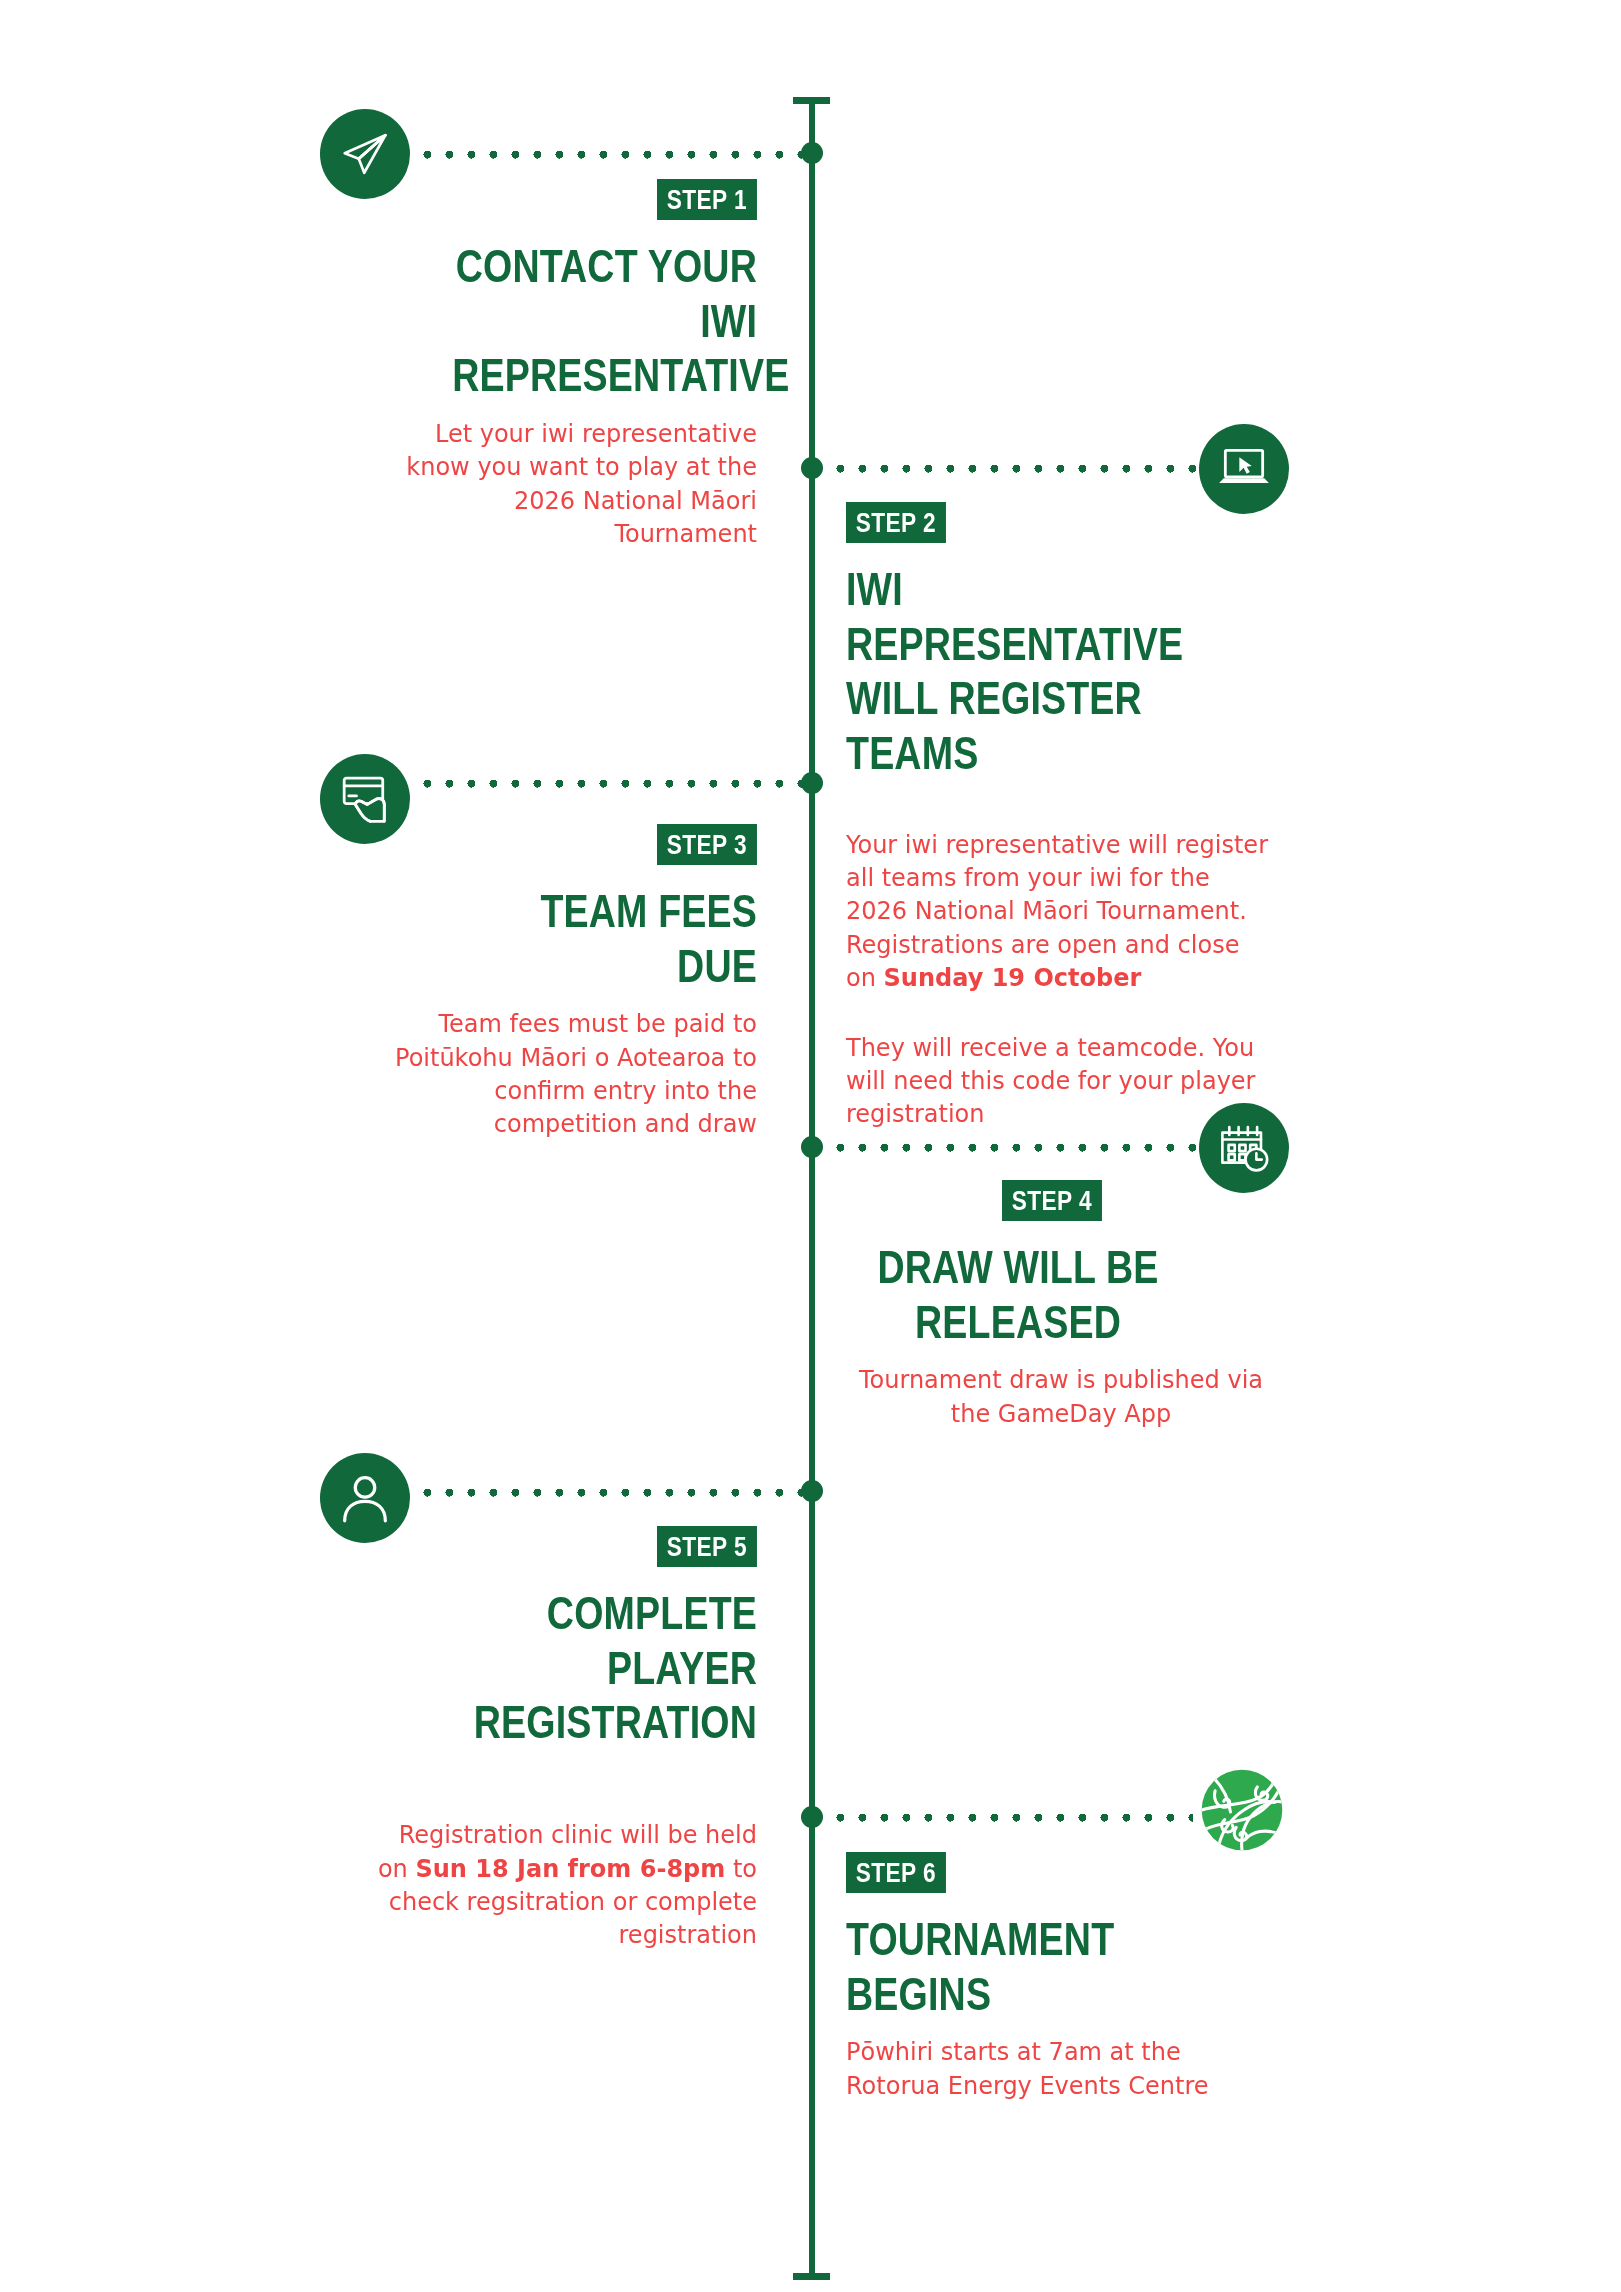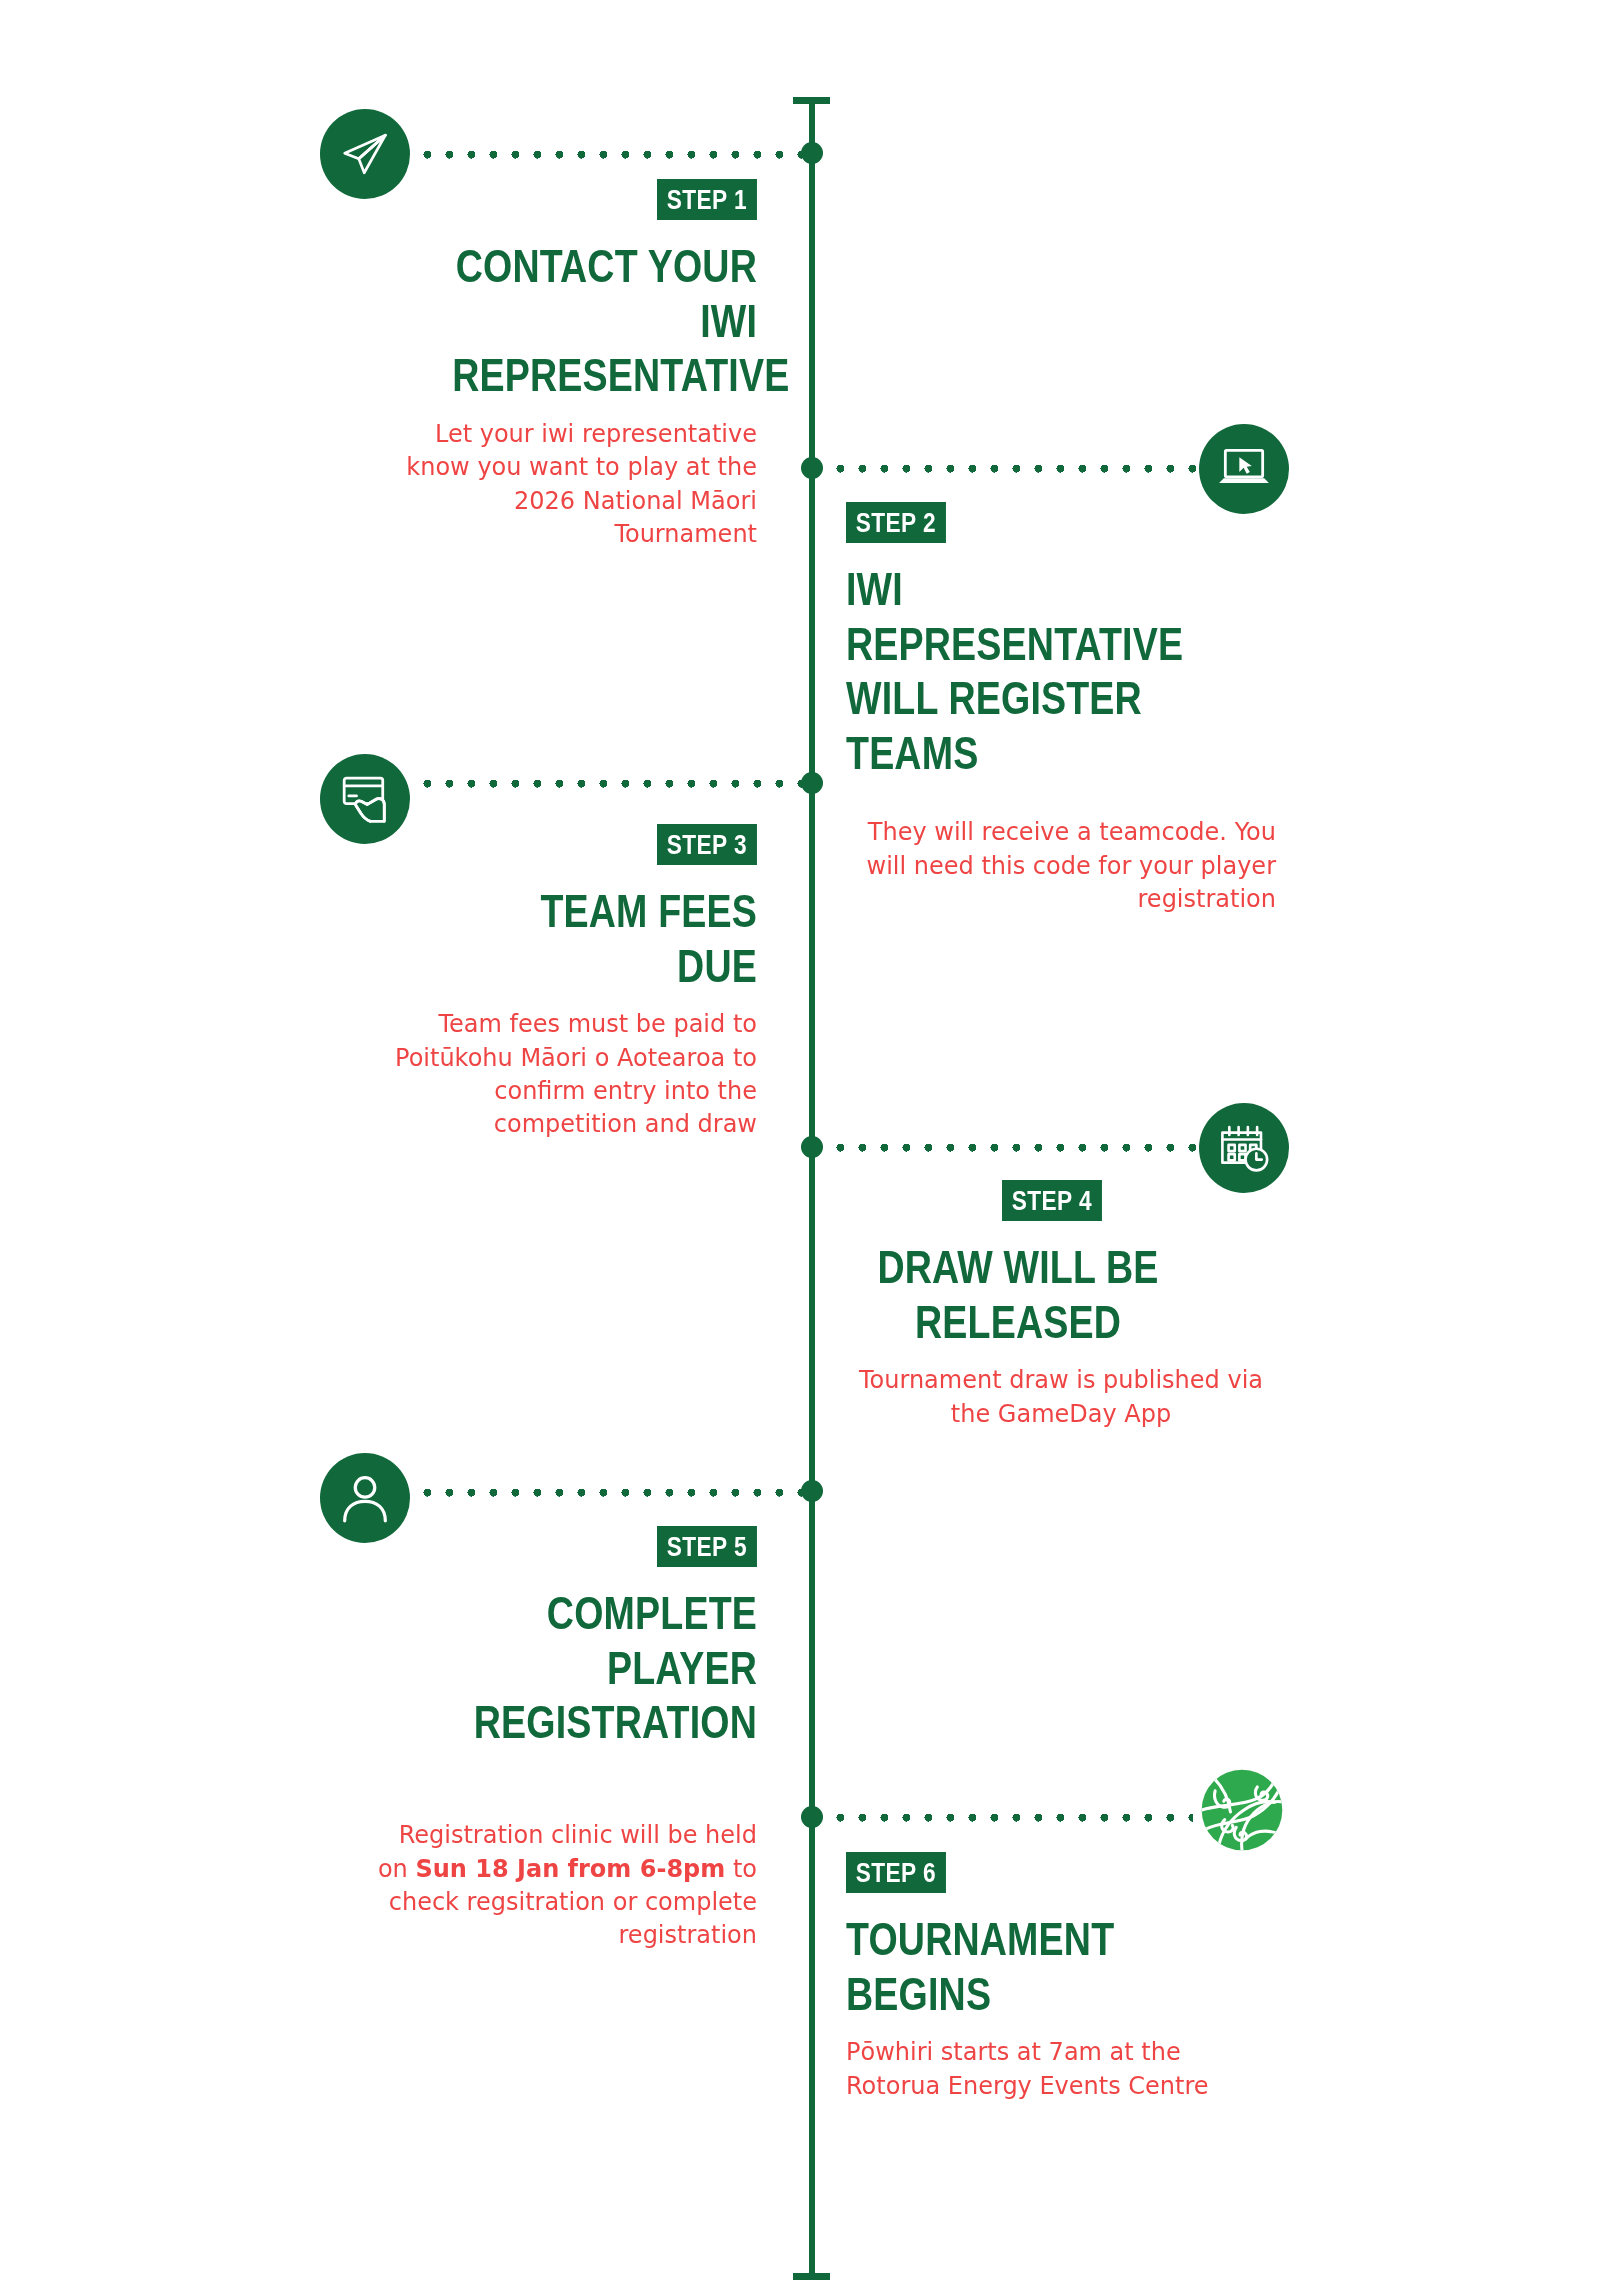--- a/index.html
+++ b/index.html
@@ -122,21 +122,21 @@
 
   
   .body {
     color: #ef4444;
     font-family: "DejaVu Sans", sans-serif;
     font-size: 24px;
     line-height: 1.39;
     margin: 15px 0 0 0;
     white-space: pre-line;
   }
-  .body.gap { margin-top: 36px; text-align: right; }
+  .body.gap { margin-top: 36px; }
   .body b { font-weight: bold; }
 </style>
 </head>
 <body>
 
 <div id="page">
 
   <div class="spine-cap top"></div>
   <div class="spine"></div>
   <div class="spine-cap bot"></div>
@@ -236,20 +236,23 @@
     <span class="badge">STEP 1</span>
     <div class="heading">CONTACT YOUR IWI
 REPRESENTATIVE</div>
     <div class="body">Let your iwi representative know you want to play at the 2026 National Māori Tournament</div>
   </div>
 
   <div class="col-right" style="top:502px;">
     <span class="badge">STEP 2</span>
     <div class="heading">IWI REPRESENTATIVE
 WILL REGISTER TEAMS</div>
+    <div class="body">
+      <span>Your iwi representative will register all teams from your iwi for the 2026 National Māori Tournament. Registrations are open and close on </span><b>Sunday 19 October</b><span></span>
+    </div>
     <div class="body gap">They will receive a teamcode. You will need this code for your player registration</div>
   </div>
 
   <div class="col-left" style="top:824px;">
     <span class="badge">STEP 3</span>
     <div class="heading">TEAM FEES DUE</div>
     <div class="body">Team fees must be paid to Poitūkohu Māori o Aotearoa to confirm entry into the competition and draw</div>
   </div>
 
   <div class="col-right" style="top:1180px;text-align:center;">

